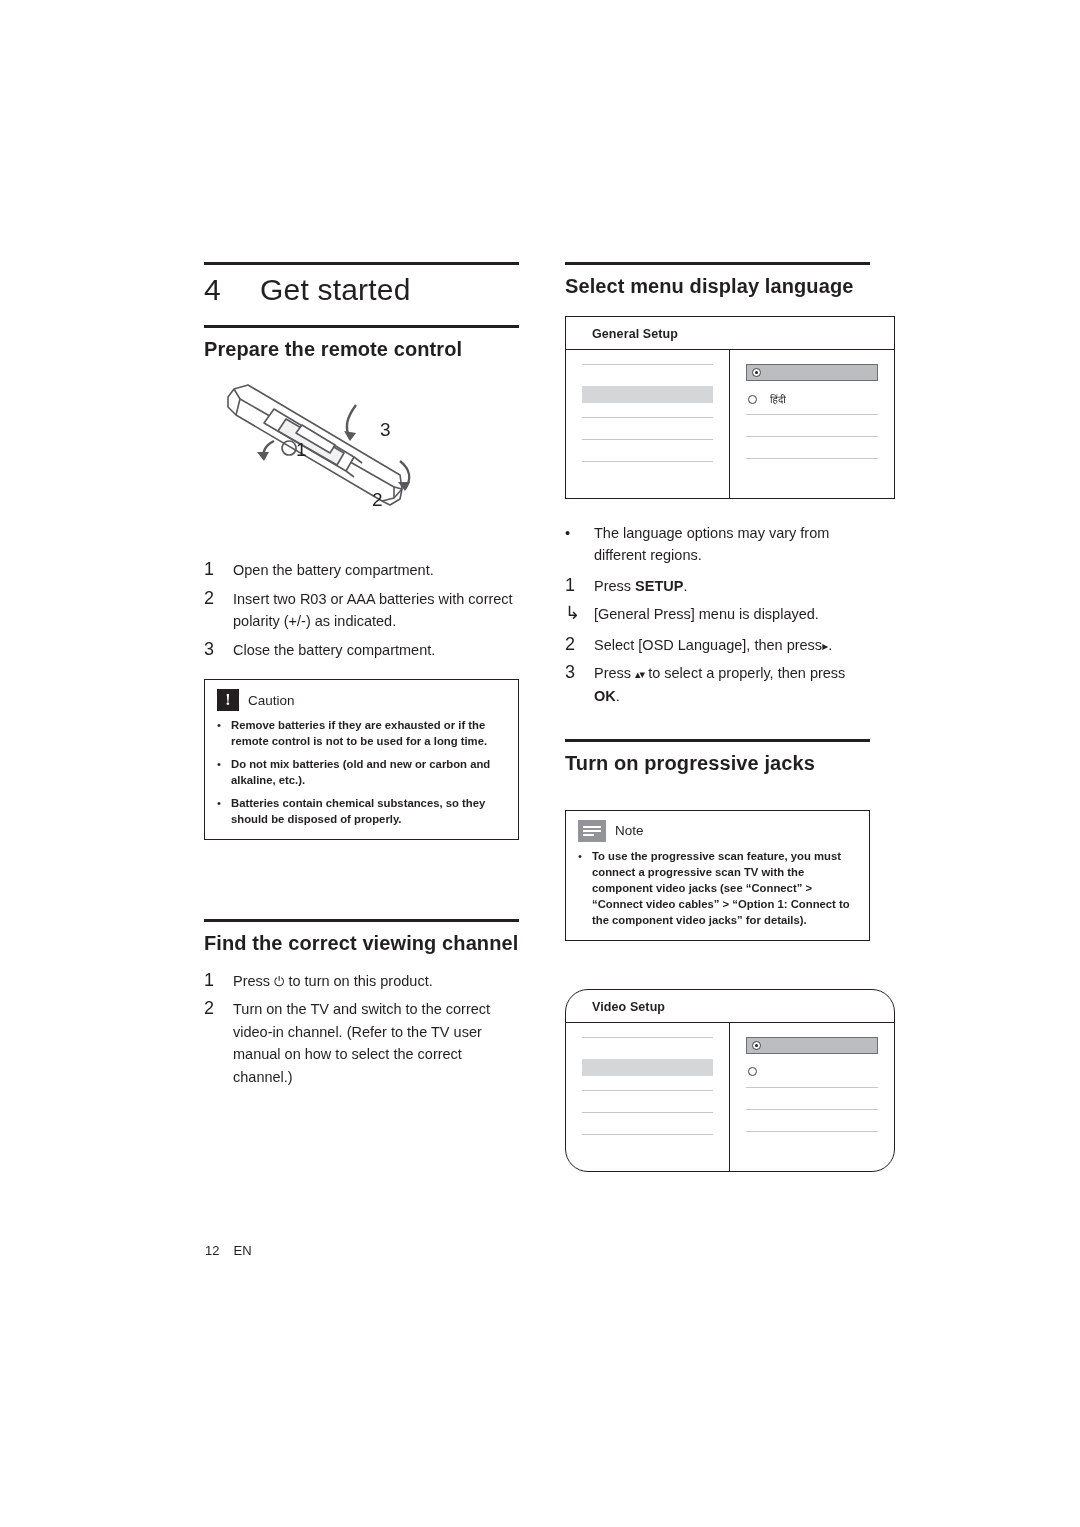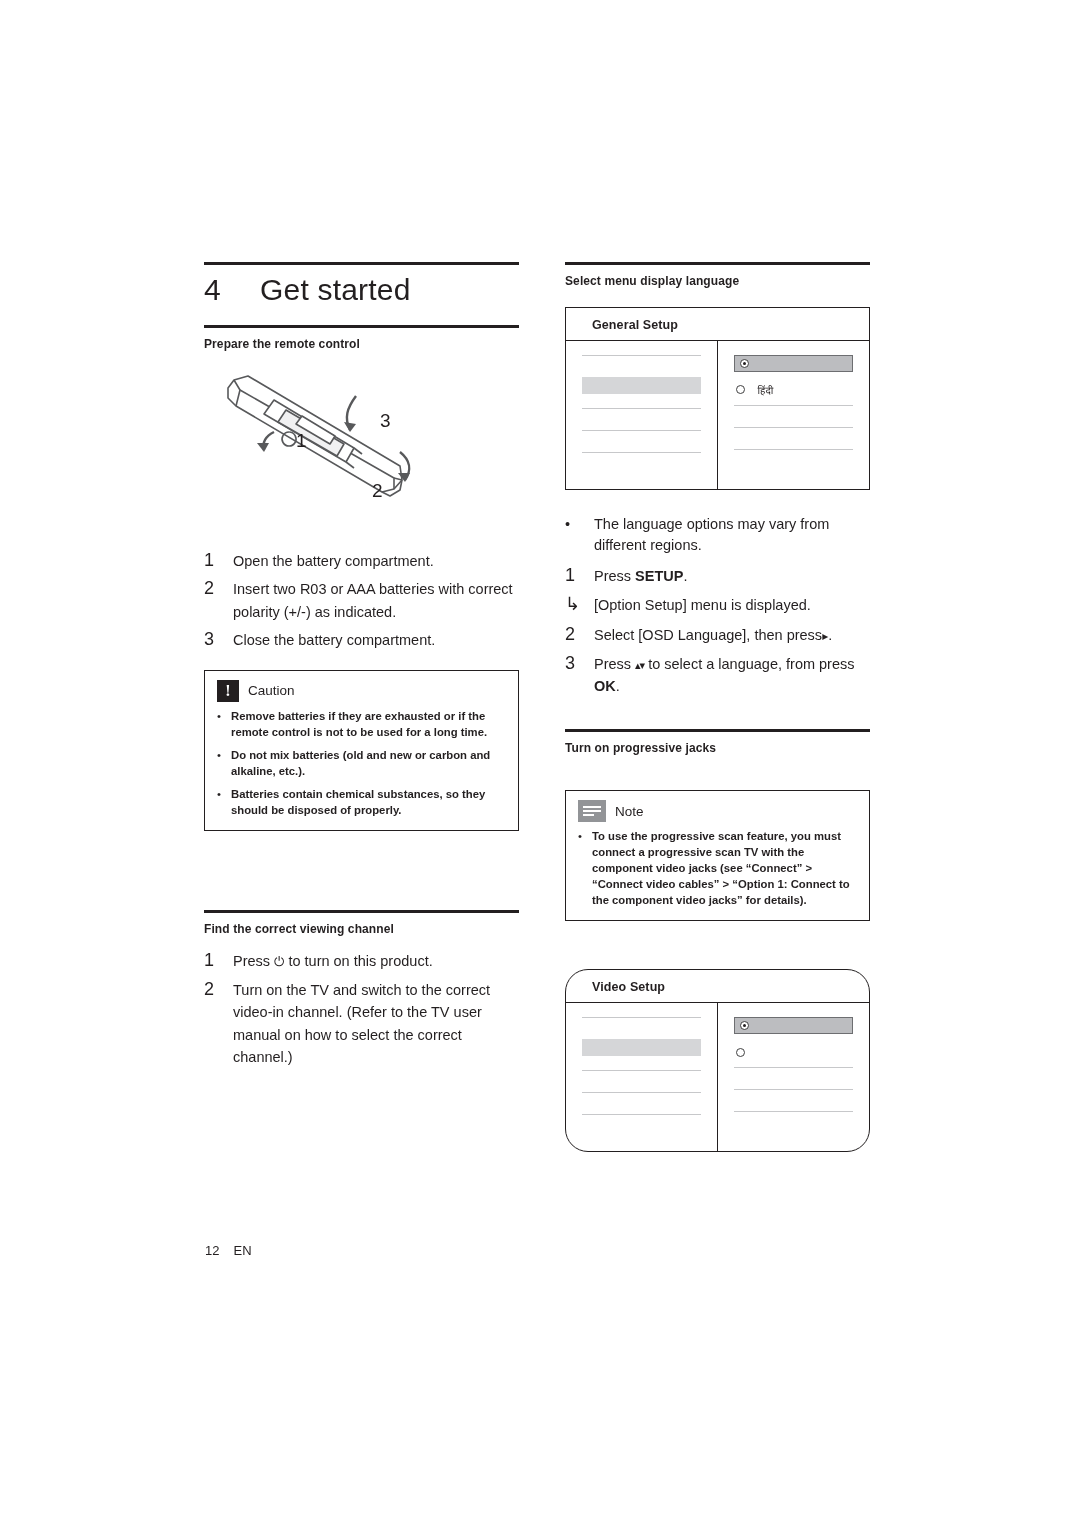--- a/index.html
+++ b/index.html
@@ -43,21 +43,21 @@
     font-weight: normal;
     letter-spacing: 0.2px;
     margin: 0;
     padding-top: 8px;
     padding-bottom: 18px;
   }
   .chapter .num { width: 56px; flex: none; }
   .chapter .ttl { }
 
   h2.sect {
-    font-size: 12px;
+    font-size: 20px;
     font-weight: bold;
     margin: 0;
     padding-top: 9px;
     padding-bottom: 6px;
     letter-spacing: 0.1px;
     line-height: 1.22;
   }
   .sect-wrap { }
 
   
@@ -140,21 +140,21 @@
     display: block;
   }
   .icon-note i:nth-child(1) { top: 6px;  width: 18px; }
   .icon-note i:nth-child(2) { top: 10px; width: 18px; }
   .icon-note i:nth-child(3) { top: 14px; width: 11px; }
 
   
   .osd {
     border: 1px solid #231f20;
     background: #fff;
-    width: 305px;
+    width: 330px;
   }
   .osd .title {
     font-size: 12.5px;
     font-weight: bold;
     padding: 10px 0 8px 26px;
     border-bottom: 1px solid #231f20;
     letter-spacing: .1px;
   }
   .osd .panes {
     display: flex;
@@ -405,29 +405,29 @@
       </li>
     </ul>
 
     <ol class="steps" style="margin-top:6px;">
       <li>
         <span class="n">1</span>
         <span class="tx"><span>Press </span><b class="bold">SETUP</b><span>.</span></span>
       </li>
       <li style="margin-bottom:6px;">
         <span class="n"><span class="arrow-ret">↳</span></span>
-        <span class="tx">[Option Setup] menu is displayed.</span>
+        <span class="tx">[General Press] menu is displayed.</span>
       </li>
       <li>
         <span class="n">2</span>
         <span class="tx"><span>Select [OSD Language], then press</span><span class="sq">▸</span><span>.</span></span>
       </li>
       <li>
         <span class="n">3</span>
-        <span class="tx"><span>Press </span><span class="ud">▴▾</span><span> to select a language, from press </span><b class="bold">OK</b><span>.</span></span>
+        <span class="tx"><span>Press </span><span class="ud">▴▾</span><span> to select a properly, then press </span><b class="bold">OK</b><span>.</span></span>
       </li>
     </ol>
 
     <div class="sect-wrap" style="margin-top:32px;">
       <div class="rule-thick"></div>
       <h2 class="sect">Turn on progressive jacks</h2>
     </div>
 
     <div class="callout" style="margin-top:28px;">
       <div class="cap">

